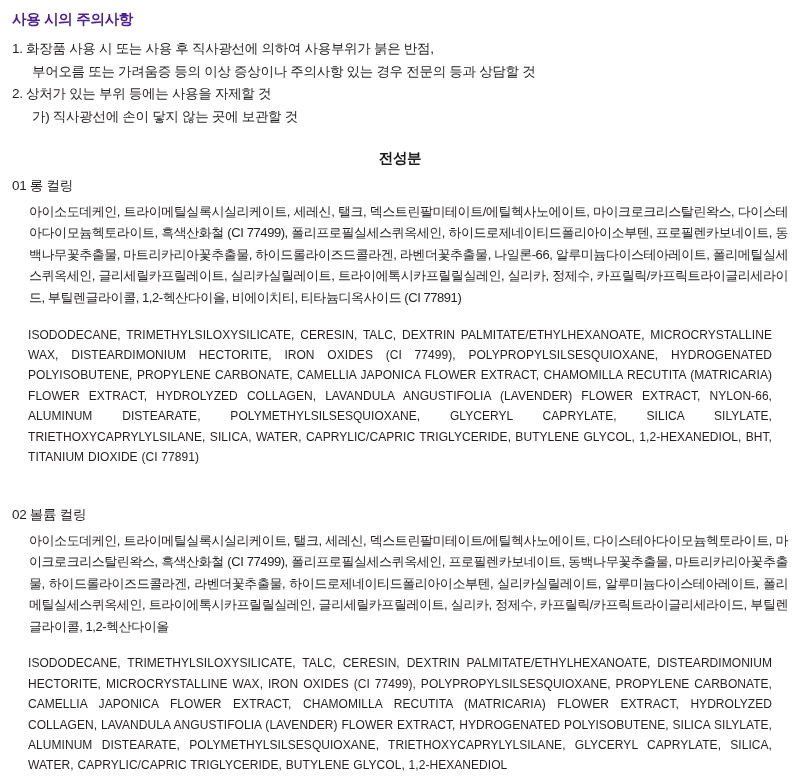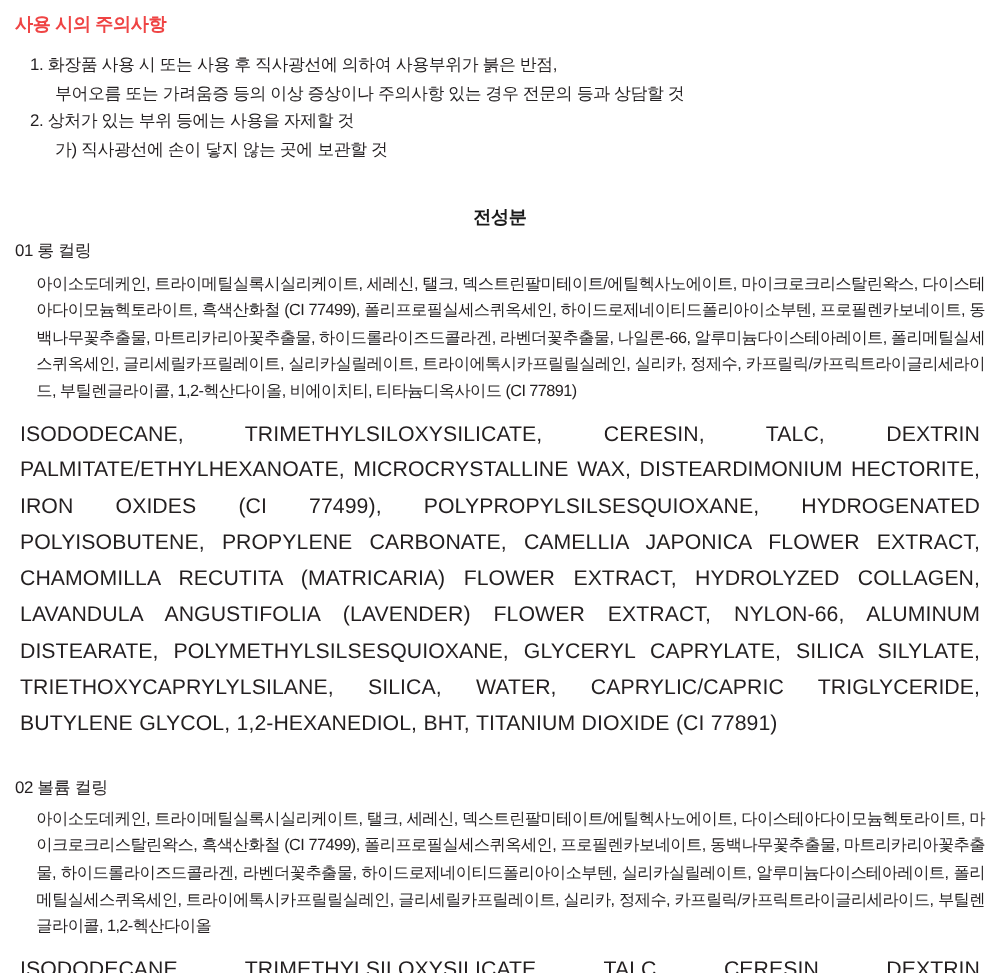--- a/index.html
+++ b/index.html
@@ -17,24 +17,24 @@
   .page {
     width: 800px;
     box-sizing: border-box;
     padding: 8px 12px 10px 12px;
   }
   .section-title {
     font-size: 14.5px;
     font-weight: bold;
     letter-spacing: -0.3px;
     margin: 2px 0 9px 0;
-    color: #ef4444;
+    color: #4c1d95;
   }
   .notice-list {
-    margin: 12px;
+    margin: 0;
     padding: 0;
     list-style: none;
   }
   .notice-item {
     font-size: 13.5px;
     line-height: 1.62;
     letter-spacing: -0.3px;
     margin-bottom: 1px;
     white-space: pre-wrap;
   }
@@ -65,25 +65,25 @@
   .ko-ingredients {
     font-size: 13px;
     line-height: 1.66;
     letter-spacing: -0.45px;
     text-align: justify;
     text-justify: inter-character;
     word-break: break-all;
     margin: 0 0 10px 17px;
   }
   .en-ingredients {
-    font-size: 17px;
+    font-size: 12px;
     line-height: 1.70;
     letter-spacing: 0.05px;
     text-align: justify;
-    margin: 4px;
+    margin: 16px;
     word-spacing: 0.4px;
   }
   .block {
     margin-bottom: 4px;
   }
 </style>
 </head>
 <body>
 
 <div class="page">

